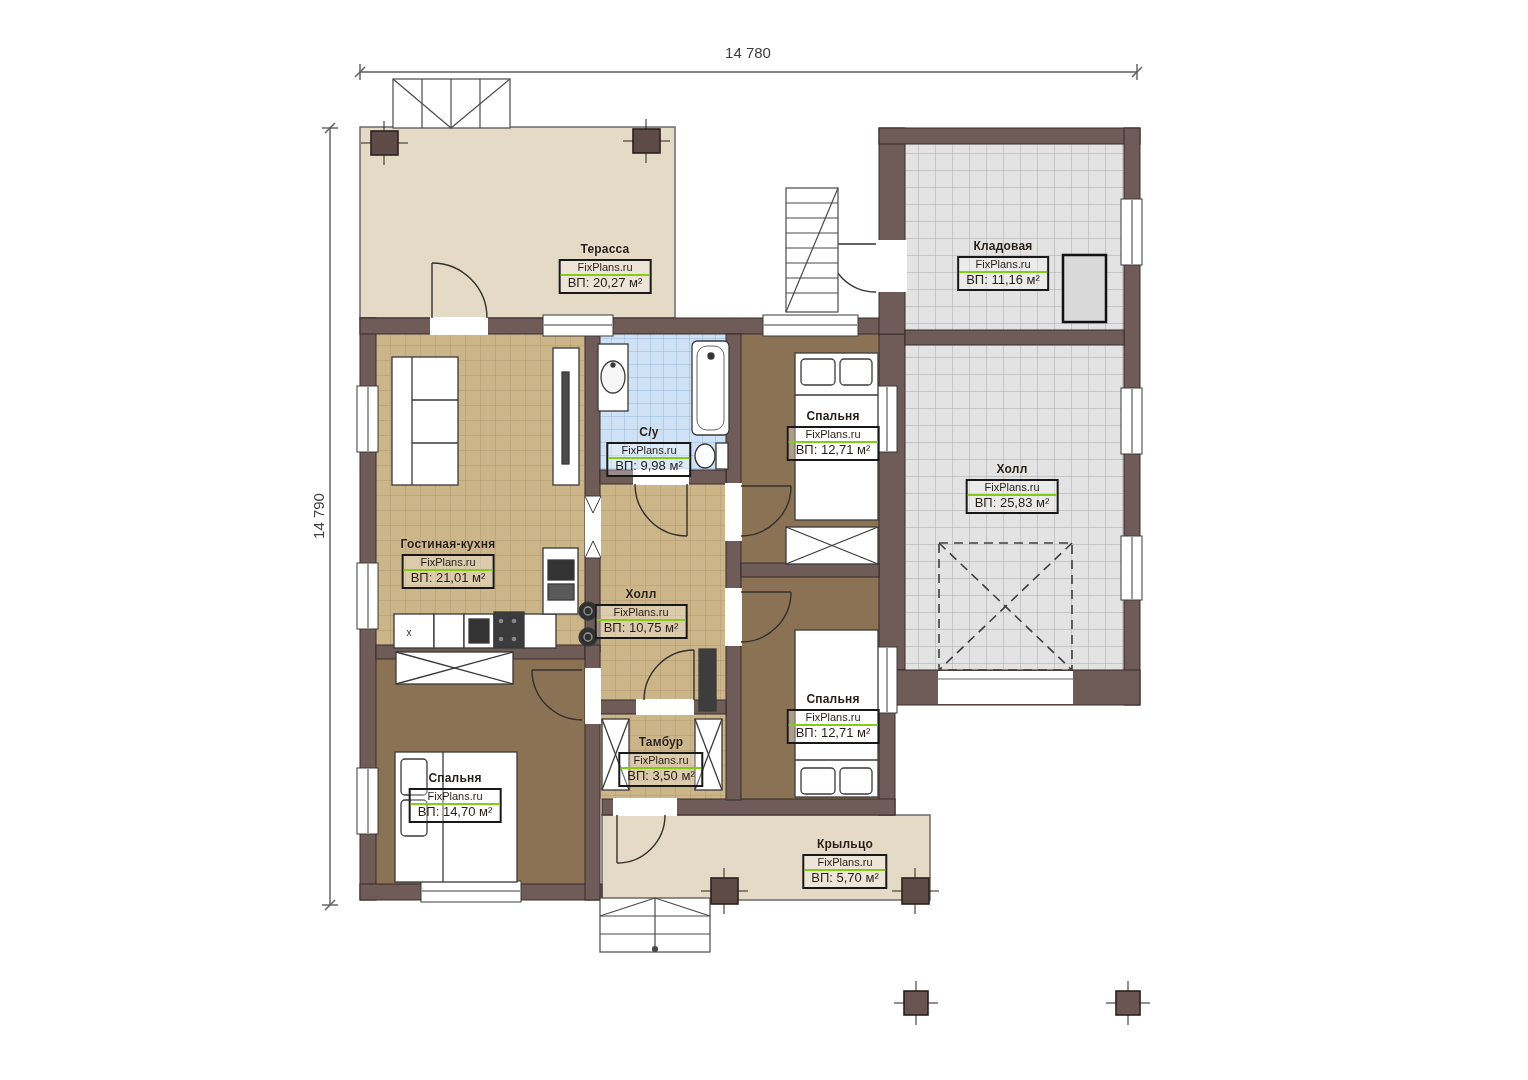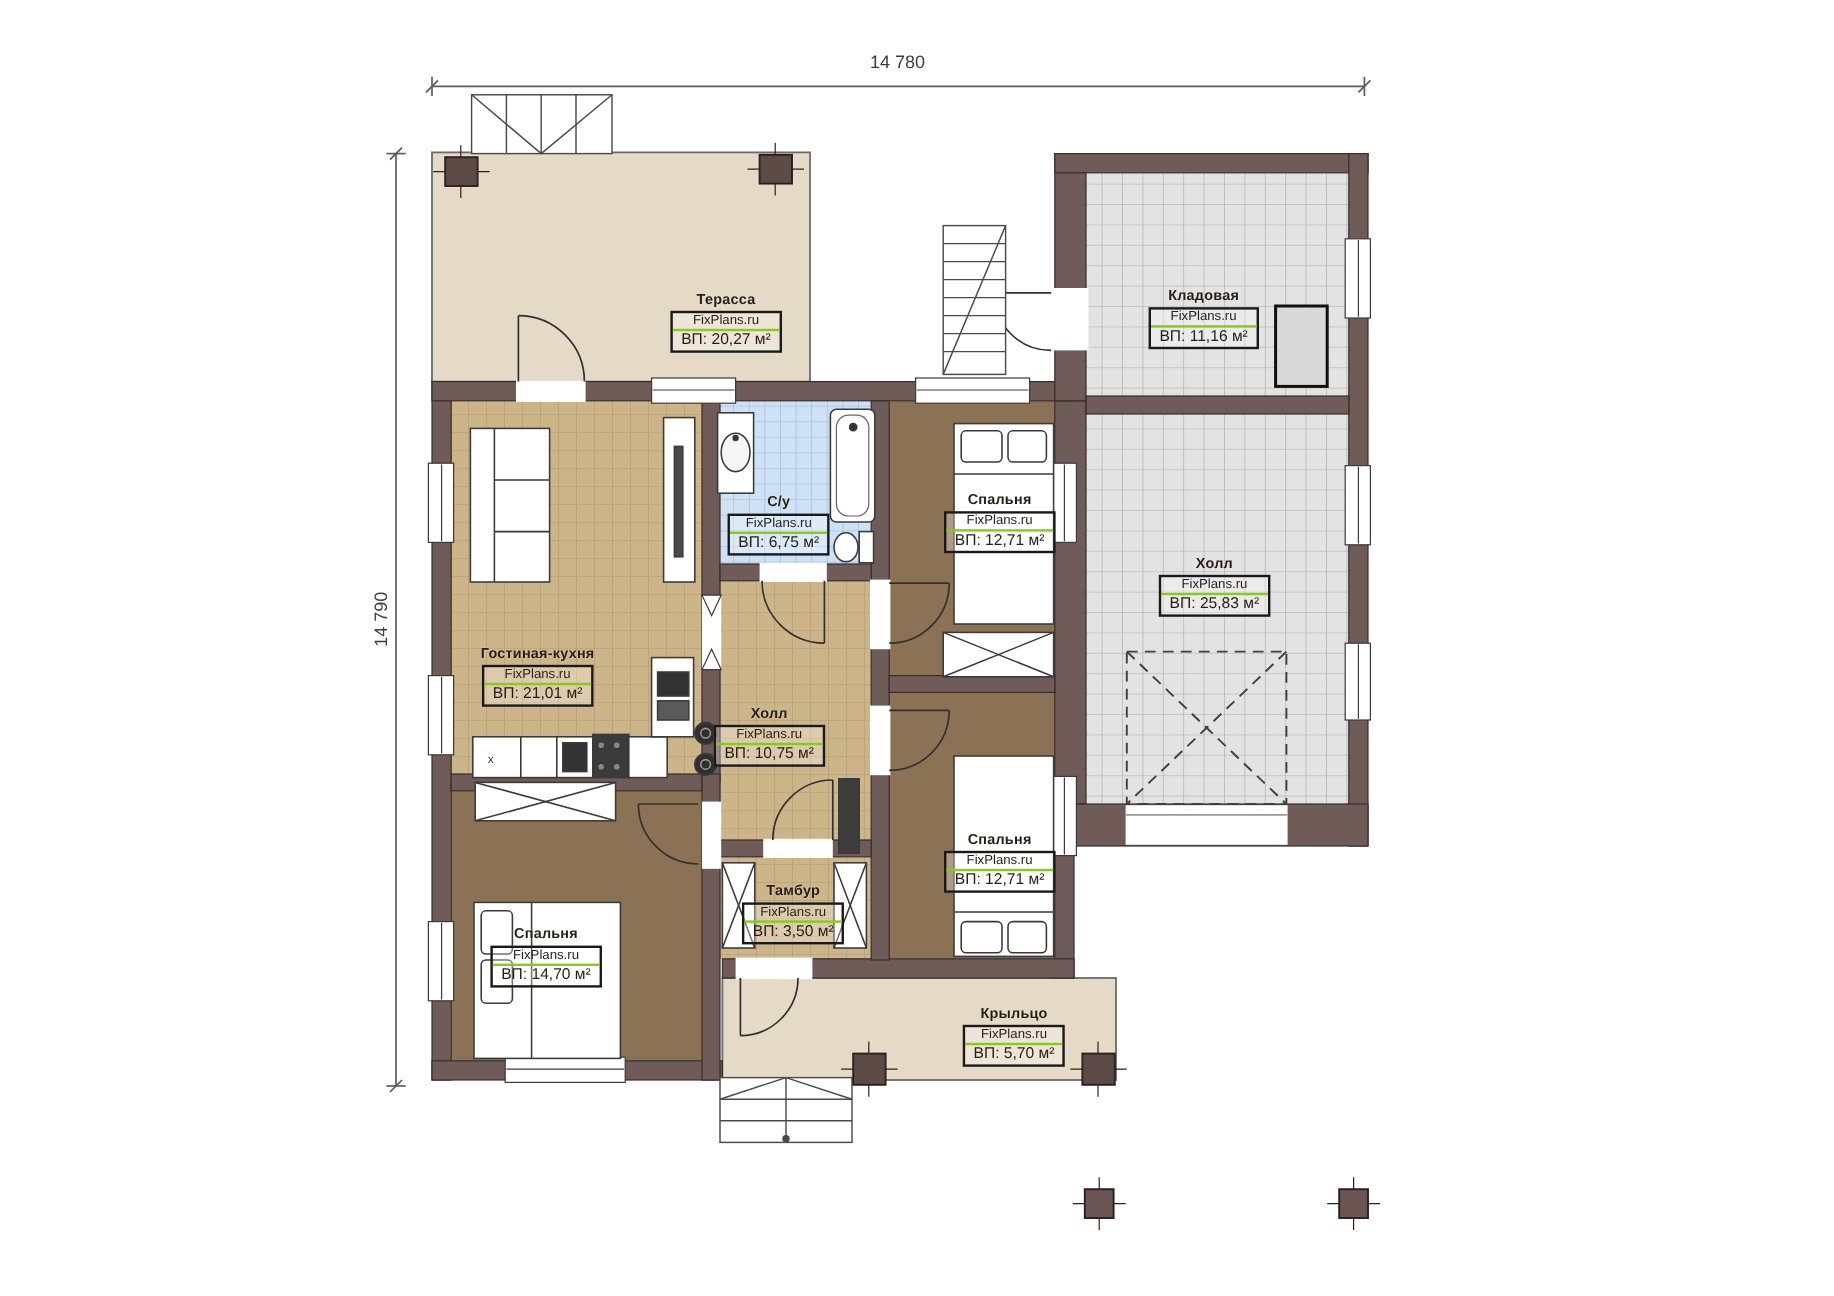--- a/index.html
+++ b/index.html
@@ -352,25 +352,25 @@
 </div>
 
 <div class="room-label" style="left:1003px; top:240px;">
   <div class="room-name">Кладовая</div>
   <div class="label-box">
     <div class="wm">FixPlans.ru</div>
     <div class="area">ВП: 11,16 м²</div>
   </div>
 </div>
 
-<div class="room-label" style="left:641px; top:412px;padding-left:16px;">
+<div class="room-label" style="left:641px; top:426px;padding-left:16px;">
   <div class="room-name">С/у</div>
   <div class="label-box">
     <div class="wm">FixPlans.ru</div>
-    <div class="area">ВП: 6,75 м²</div>
+    <div class="area">ВП: 9,98 м²</div>
   </div>
 </div>
 
 <div class="room-label" style="left:833px; top:410px;">
   <div class="room-name">Спальня</div>
   <div class="label-box">
     <div class="wm">FixPlans.ru</div>
     <div class="area">ВП: 12,71 м²</div>
   </div>
 </div>

